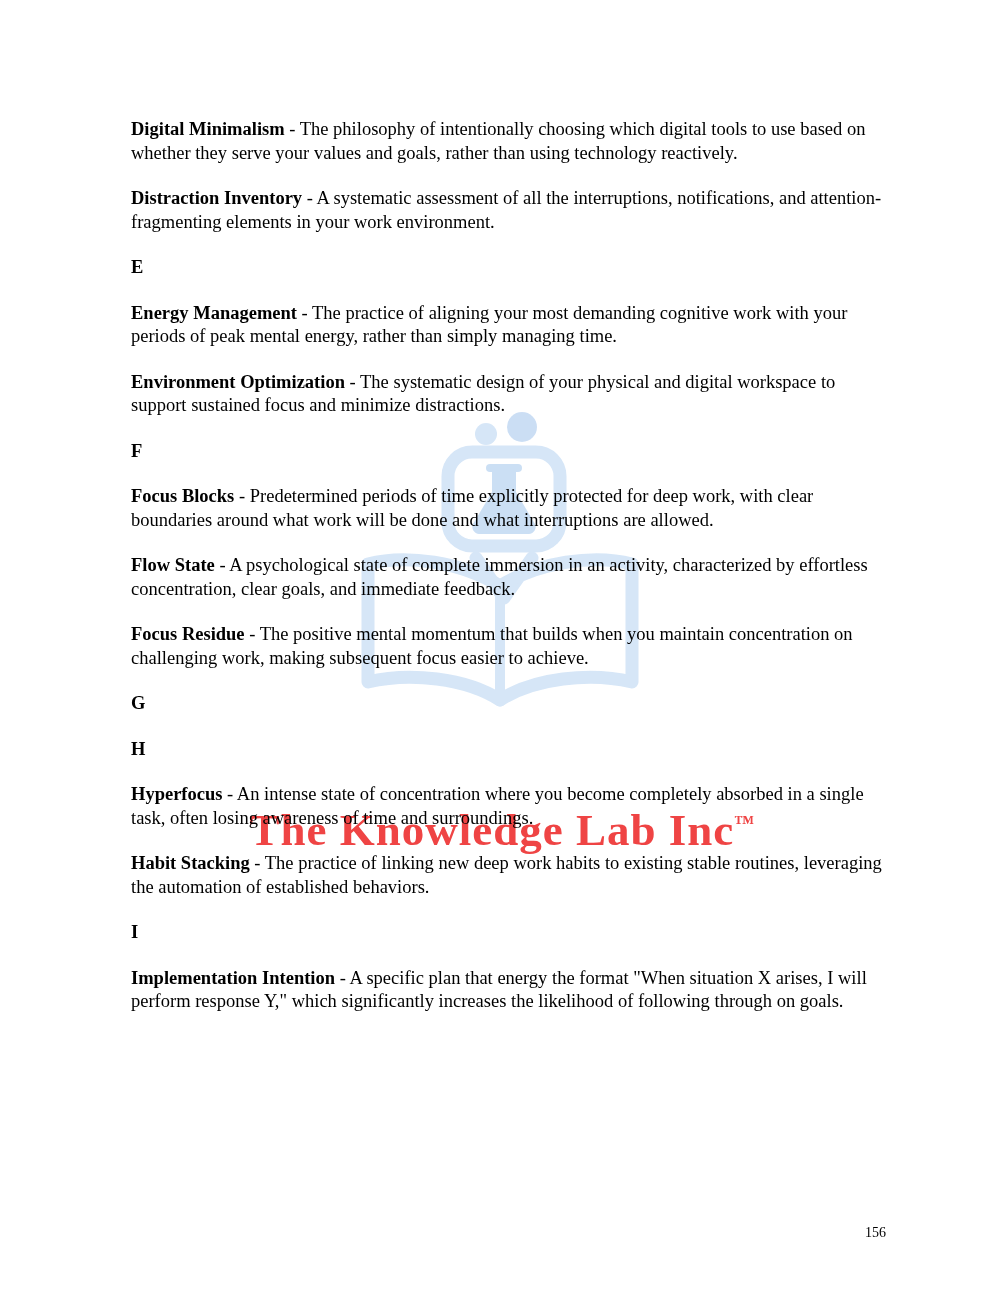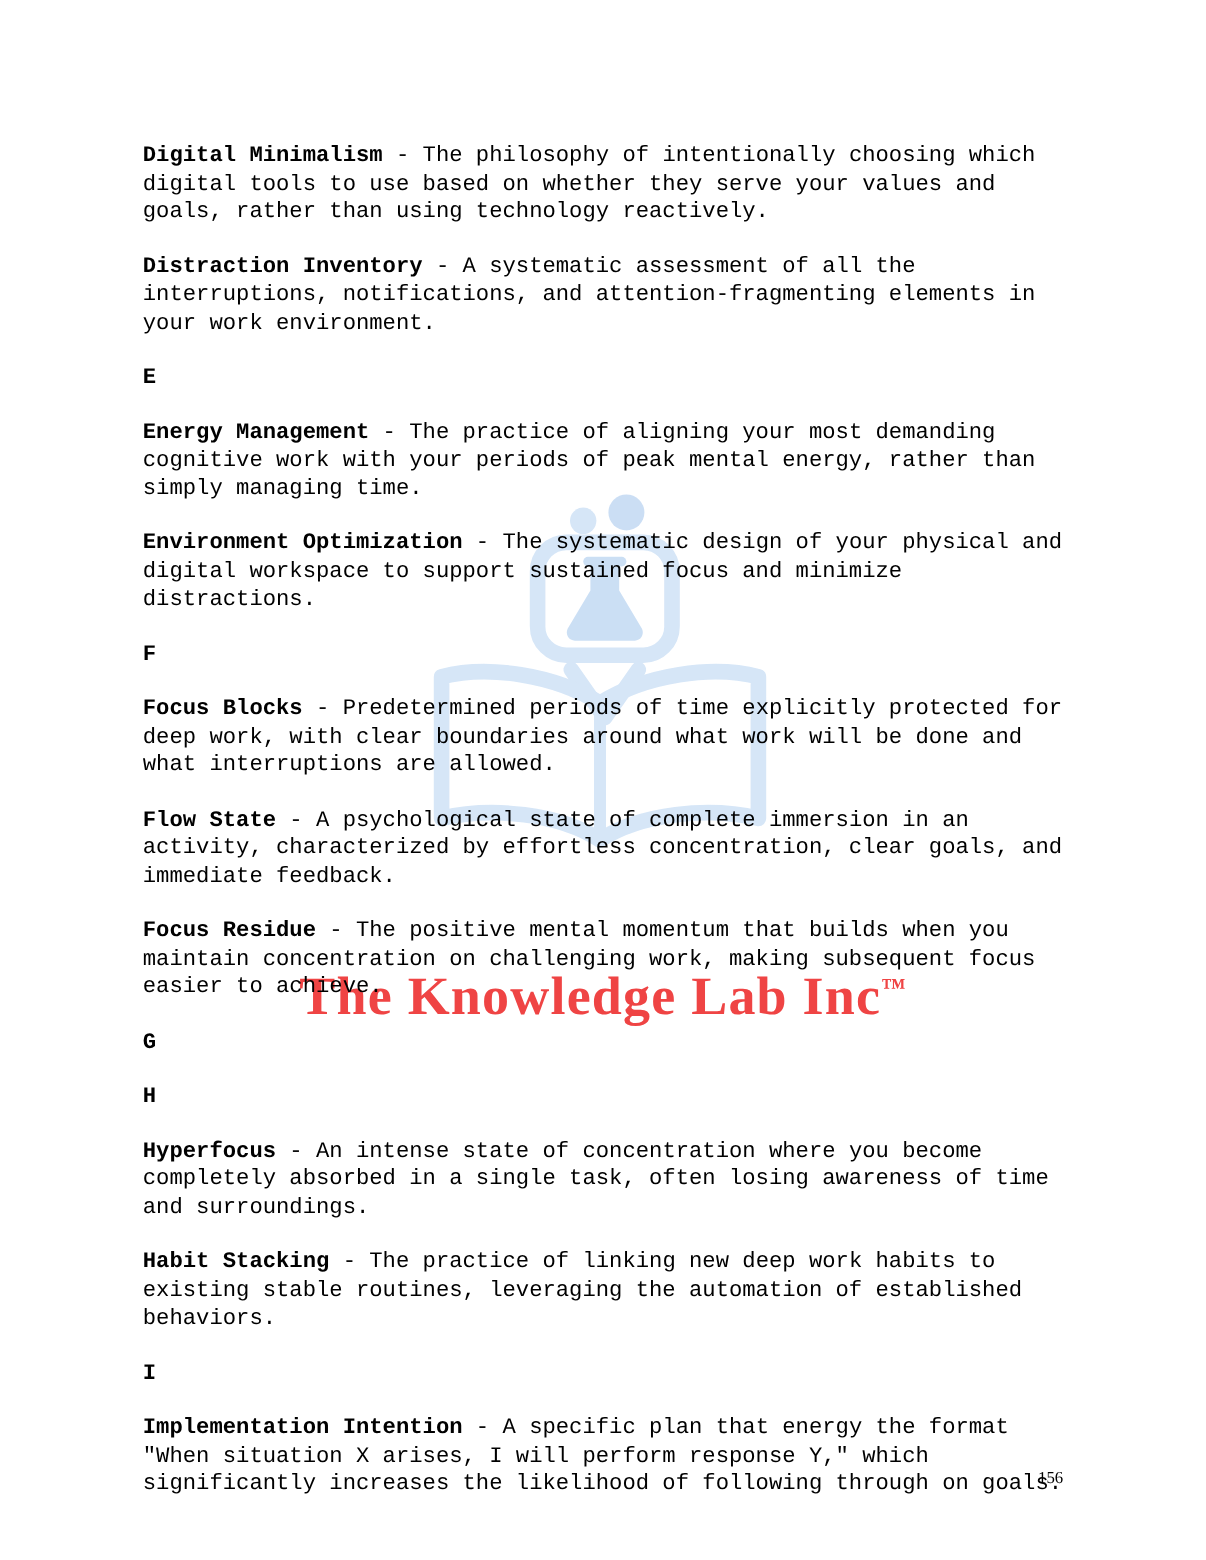--- a/index.html
+++ b/index.html
@@ -52,22 +52,21 @@
   .page-content {
     position: absolute;
     left: 119px;
     top: 118px;
     width: 768px;
     z-index: 1;
     font-size: 18.5px;
     line-height: 23.5px;
   }
   .page-content p {
-    margin: 0 0 22px 0;
-    font-family: Liberation Mono, monospace;
+    margin: 0 0 22px 12px;
   }
   .page-content p.letter {
     font-weight: bold;
   }
   .page-content strong {
     font-weight: bold;
   }
 
   .page-number {
     position: absolute;

